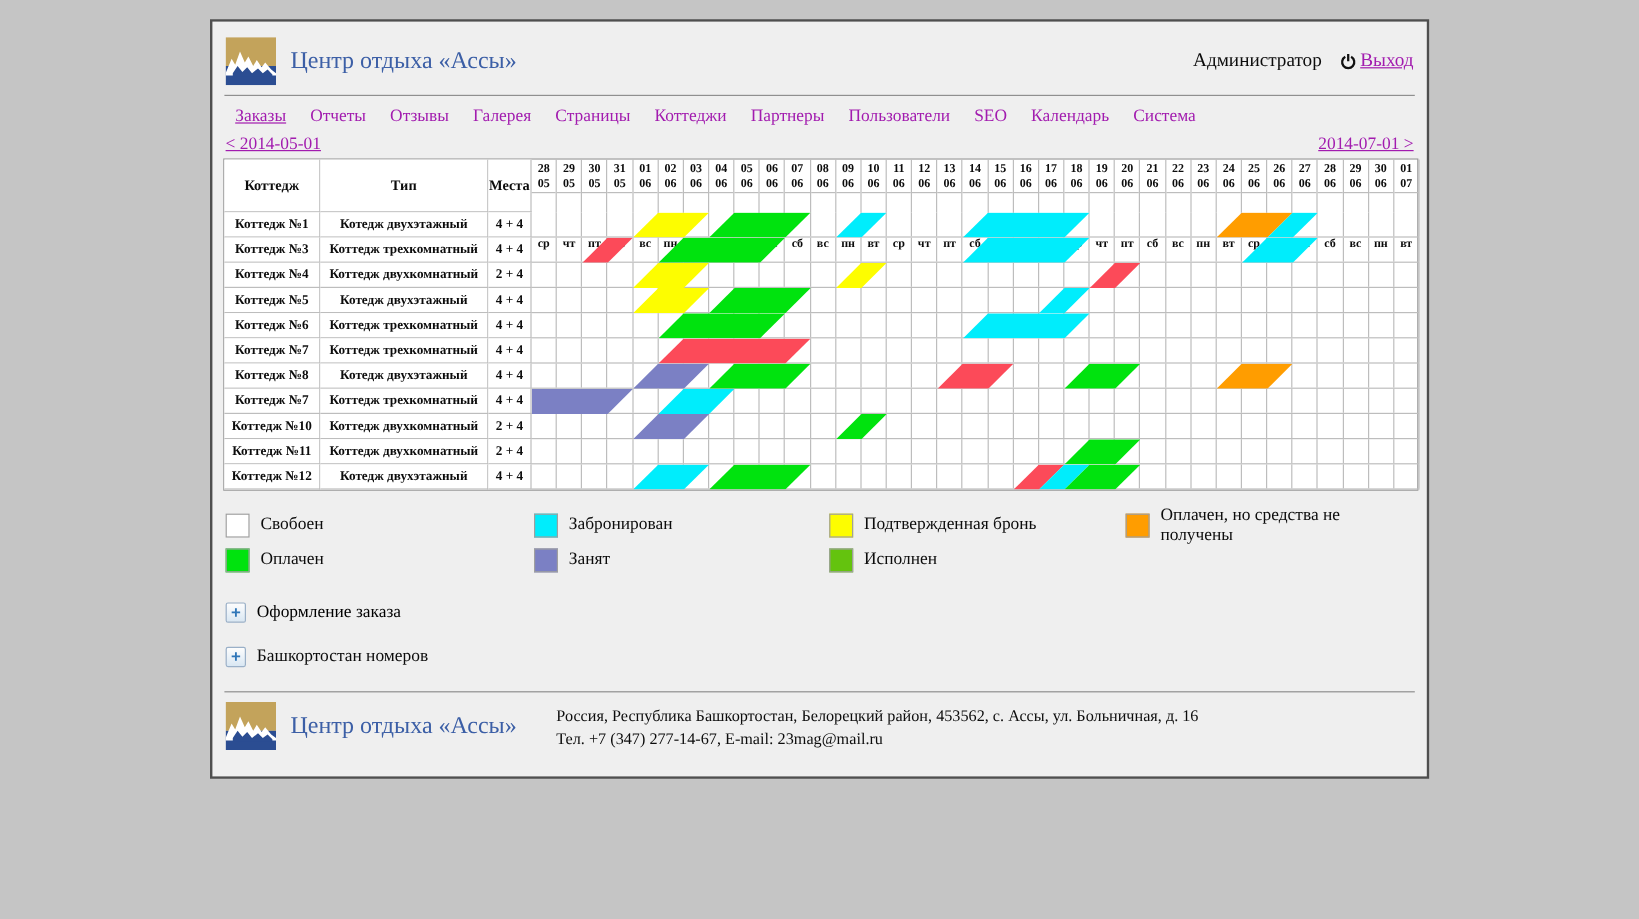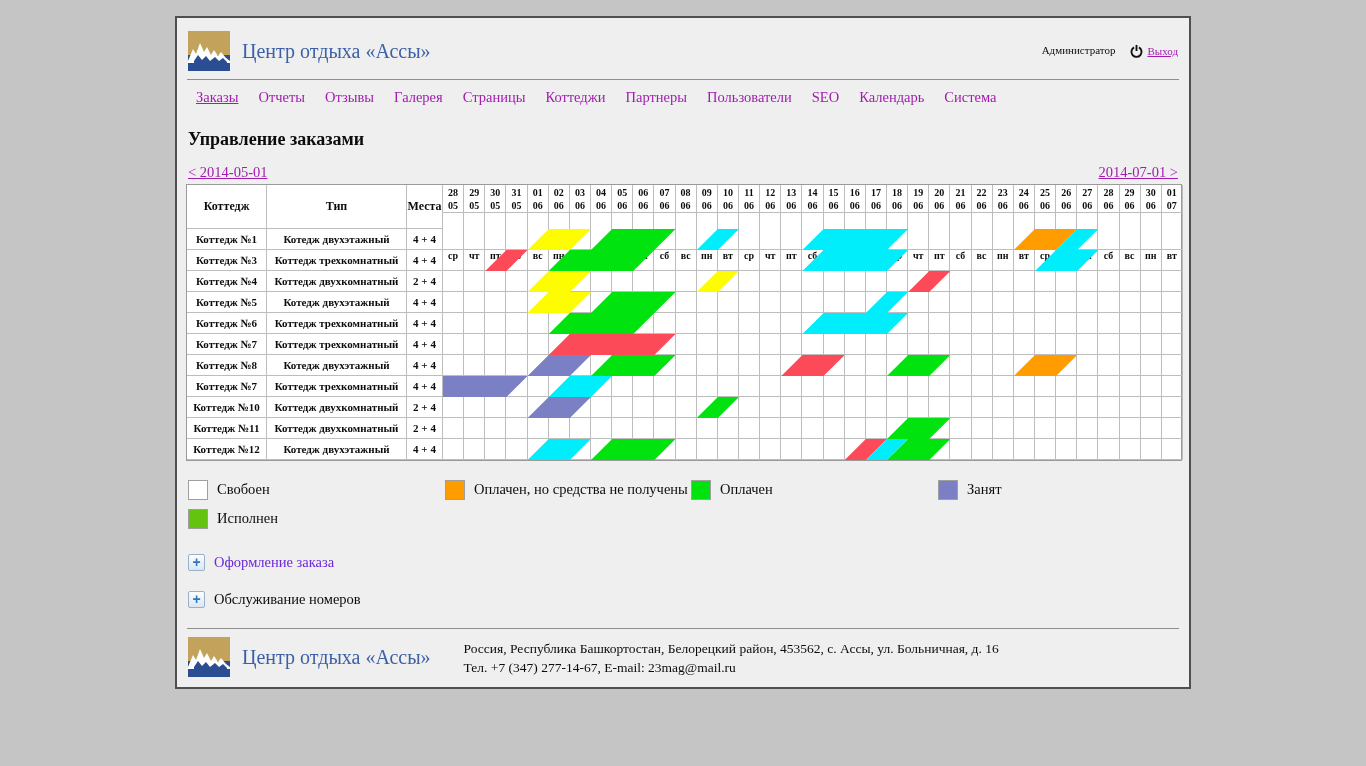--- a/index.html
+++ b/index.html
@@ -1,22 +1,22 @@
 <!DOCTYPE html>
 <html><head>
 <meta charset="utf-8">
 <style>
   * { margin:0; padding:0; box-sizing:border-box; }
   html,body { width:1366px; height:766px; background:#c5c5c5; font-family:"Liberation Serif", serif; color:#0c0c0c; }
-  .card { width:1016px; margin:16px auto 0; background:#efefef; border:2px solid #4f4f4f; padding:9px 9px 8px; }
+  .card { width:1016px; margin:16px auto 0; background:#efefef; border:2px solid #4f4f4f; padding:9px 9px 20px; }
   
   .hdr { display:flex; align-items:center; padding:4px 2px 8px; }
   .logo { width:42px; height:40px; flex:none; }
   .site-title { font-size:20px; color:#3c5fa6; margin-left:12px; }
-  .hdr-right { margin-left:auto; display:flex; align-items:flex-start; gap:14px; font-size:11px; }
+  .hdr-right { margin-left:auto; display:flex; align-items:flex-start; gap:14px; font-size:16px; }
   .logout { display:flex; align-items:center; gap:3px; }
   a { color:#a21caf; text-decoration:none; cursor:pointer; }
   a.u { text-decoration:underline; }
   .hr { border-top:1px solid #8f8f8f; margin:0 1px; }
   
   .nav { display:flex; gap:20px; padding:9px 10px 6px; font-size:14.5px; }
   .nav a.active { text-decoration:underline; }
   
   .page-title { font-size:18px; font-weight:bold; margin:17px 2px 14px; }
   .date-nav { display:flex; justify-content:space-between; font-size:14.5px; margin:0 2px 3px; }
@@ -84,21 +84,20 @@
       <a class="">Галерея</a>
       <a class="">Страницы</a>
       <a class="">Коттеджи</a>
       <a class="">Партнеры</a>
       <a class="">Пользователи</a>
       <a class="">SEO</a>
       <a class="">Календарь</a>
       <a class="">Система</a>
     </div>
 
-  <div class="page-title">Управление заказами</div>
 
   <div class="date-nav">
     <a class="u">&lt; 2014-05-01</a>
     <a class="u">2014-07-01 &gt;</a>
   </div>
 
   <div class="btable">
     <div class="trow thead">
       <div class="c-name">Коттедж</div>
       <div class="c-type">Тип</div>
@@ -848,20 +847,28 @@
             <div class="booking" style="left: 444px; width: 63.4286px; background: rgb(0, 227, 14); clip-path: polygon(21.1429px 0px, 100% 0px, calc(100% - 21.1429px) 100%, 0px 100%);"></div>
           </div>
         </div>
       </div>
   </div>
 
   <div class="legend">
       <div class="leg-item">
         <div class="leg-sq" style="background: rgb(255, 255, 255);"></div>
         <div>Свобоен</div>
+      </div>
+      <div class="leg-item">
+        <div class="leg-sq" style="background: rgb(0, 237, 252);"></div>
+        <div>Забронирован</div>
+      </div>
+      <div class="leg-item">
+        <div class="leg-sq" style="background: rgb(253, 253, 0);"></div>
+        <div>Подтвержденная бронь</div>
       </div>
       <div class="leg-item">
         <div class="leg-sq" style="background: rgb(255, 157, 0);"></div>
         <div>Оплачен, но средства не получены</div>
       </div>
       <div class="leg-item">
         <div class="leg-sq" style="background: rgb(0, 227, 14);"></div>
         <div>Оплачен</div>
       </div>
       <div class="leg-item">
@@ -870,25 +877,25 @@
       </div>
       <div class="leg-item">
         <div class="leg-sq" style="background: rgb(100, 195, 14);"></div>
         <div>Исполнен</div>
       </div>
     </div>
 
   <div class="actions">
       <div class="action">
         <div class="plus">+</div>
-        <a style="color: #6d28d9;">Оформление заказа</a>
+        <a style="color: #000000;">Оформление заказа</a>
       </div>
       <div class="action">
         <div class="plus">+</div>
-        <a style="color: rgb(12, 12, 12);">Обслуживание номеров</a>
+        <a style="color: rgb(12, 12, 12);">Башкортостан номеров</a>
       </div>
     </div>
 
   <div class="hr"></div>
 
   <div class="ftr">
     <svg class="logo" viewBox="0 0 42 40">
       <rect x="0" y="0" width="42" height="24" fill="#c3a35b"></rect>
       <rect x="0" y="24" width="42" height="16" fill="#2b4d92"></rect>
       <polygon fill="#ffffff" points="0,30 5,18 8,23 12,12 16,21 19,16 23,24 26,19 30,25 33,21 38,27 42,30 42,32 0,32"></polygon>

